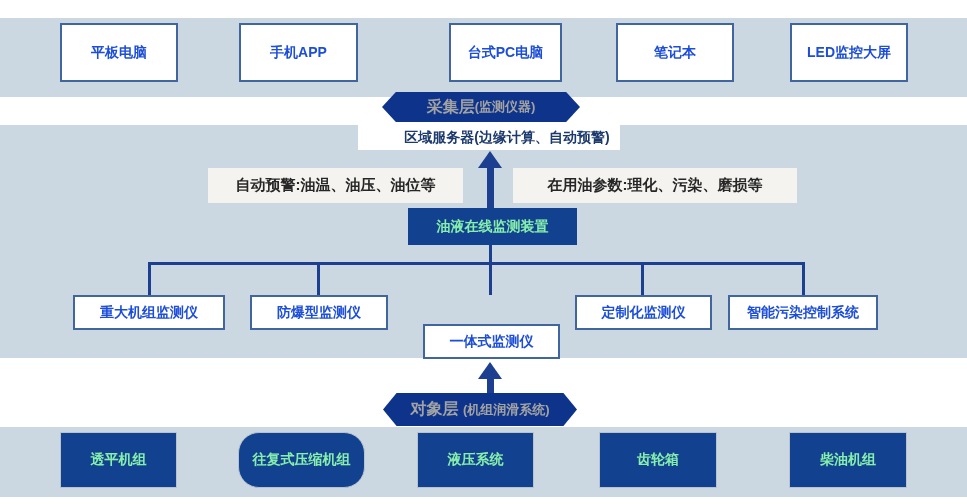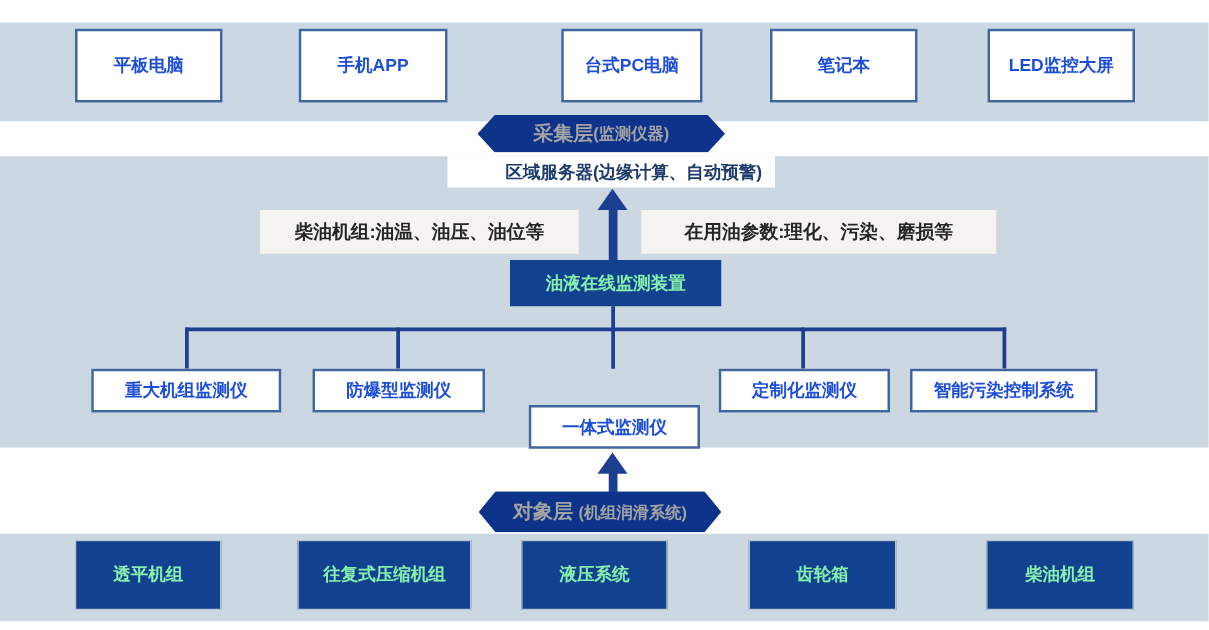--- a/index.html
+++ b/index.html
@@ -84,21 +84,21 @@
   <div class="hexbanner" style="left:382px; top:92px; width:198px; height:30px;">
     <span class="big">采集层</span>
       <span class="small">(监测仪器)</span>
   </div>
 
   <div class="serverbox" style="left:358px; top:125px; width:262px; height:25px;padding-left:36px;">区域服务器(边缘计算、自动预警)</div>
 
   <div class="arrow-head" style="left:478px; top:151px;"></div>
   <div class="arrow-shaft" style="left:487px; top:166px; height:42px;"></div>
 
-  <div class="paramlabel" style="left:208px; top:168px; width:255px; height:35px;">柴油机组:油温、油压、油位等</div>
+  <div class="paramlabel" style="left:208px; top:168px; width:255px; height:35px;">自动预警:油温、油压、油位等</div>
   <div class="paramlabel" style="left:513px; top:168px; width:284px; height:35px;text-align:right;">在用油参数:理化、污染、磨损等</div>
 
   <div class="nbox" style="left:408px; top:208px; width:169px; height:37px;">油液在线监测装置</div>
 
   <div class="cline" style="left:489px; top:245px; width:3px; height:18px;"></div>
   <div class="cline" style="left:148px; top:262px; width:657px; height:3px;"></div>
   <div class="cline" style="left:148px; top:262px; width:3px; height:33px;"></div>
   <div class="cline" style="left:317px; top:262px; width:3px; height:33px;"></div>
   <div class="cline" style="left:489px; top:262px; width:3px; height:33px;"></div>
   <div class="cline" style="left:641px; top:262px; width:3px; height:33px;"></div>
@@ -113,18 +113,18 @@
   <div class="arrow-head" style="left:478px; top:362px;"></div>
   <div class="arrow-shaft" style="left:487px; top:377px; height:17px;"></div>
 
   <div class="hexbanner" style="left:383px; top:393px; width:194px; height:33px;">
     <span class="big">对象层</span>
       <span class="big">&nbsp;</span>
       <span class="small">(机组润滑系统)</span>
   </div>
 
   <div class="nbox bordered" style="left:60px;  top:432px; width:117px; height:56px;">透平机组</div>
-  <div class="nbox bordered" style="left:238px; top:432px; width:139px; height:56px;">往复式压缩机组</div>
+  <div class="nbox bordered" style="left:238px; top:432px; width:127px; height:56px;border-radius:21px;">往复式压缩机组</div>
   <div class="nbox bordered" style="left:417px; top:432px; width:117px; height:56px;">液压系统</div>
   <div class="nbox bordered" style="left:599px; top:432px; width:118px; height:56px;">齿轮箱</div>
   <div class="nbox bordered" style="left:789px; top:432px; width:118px; height:56px;">柴油机组</div>
 
 </div>
 
 </body></html>

